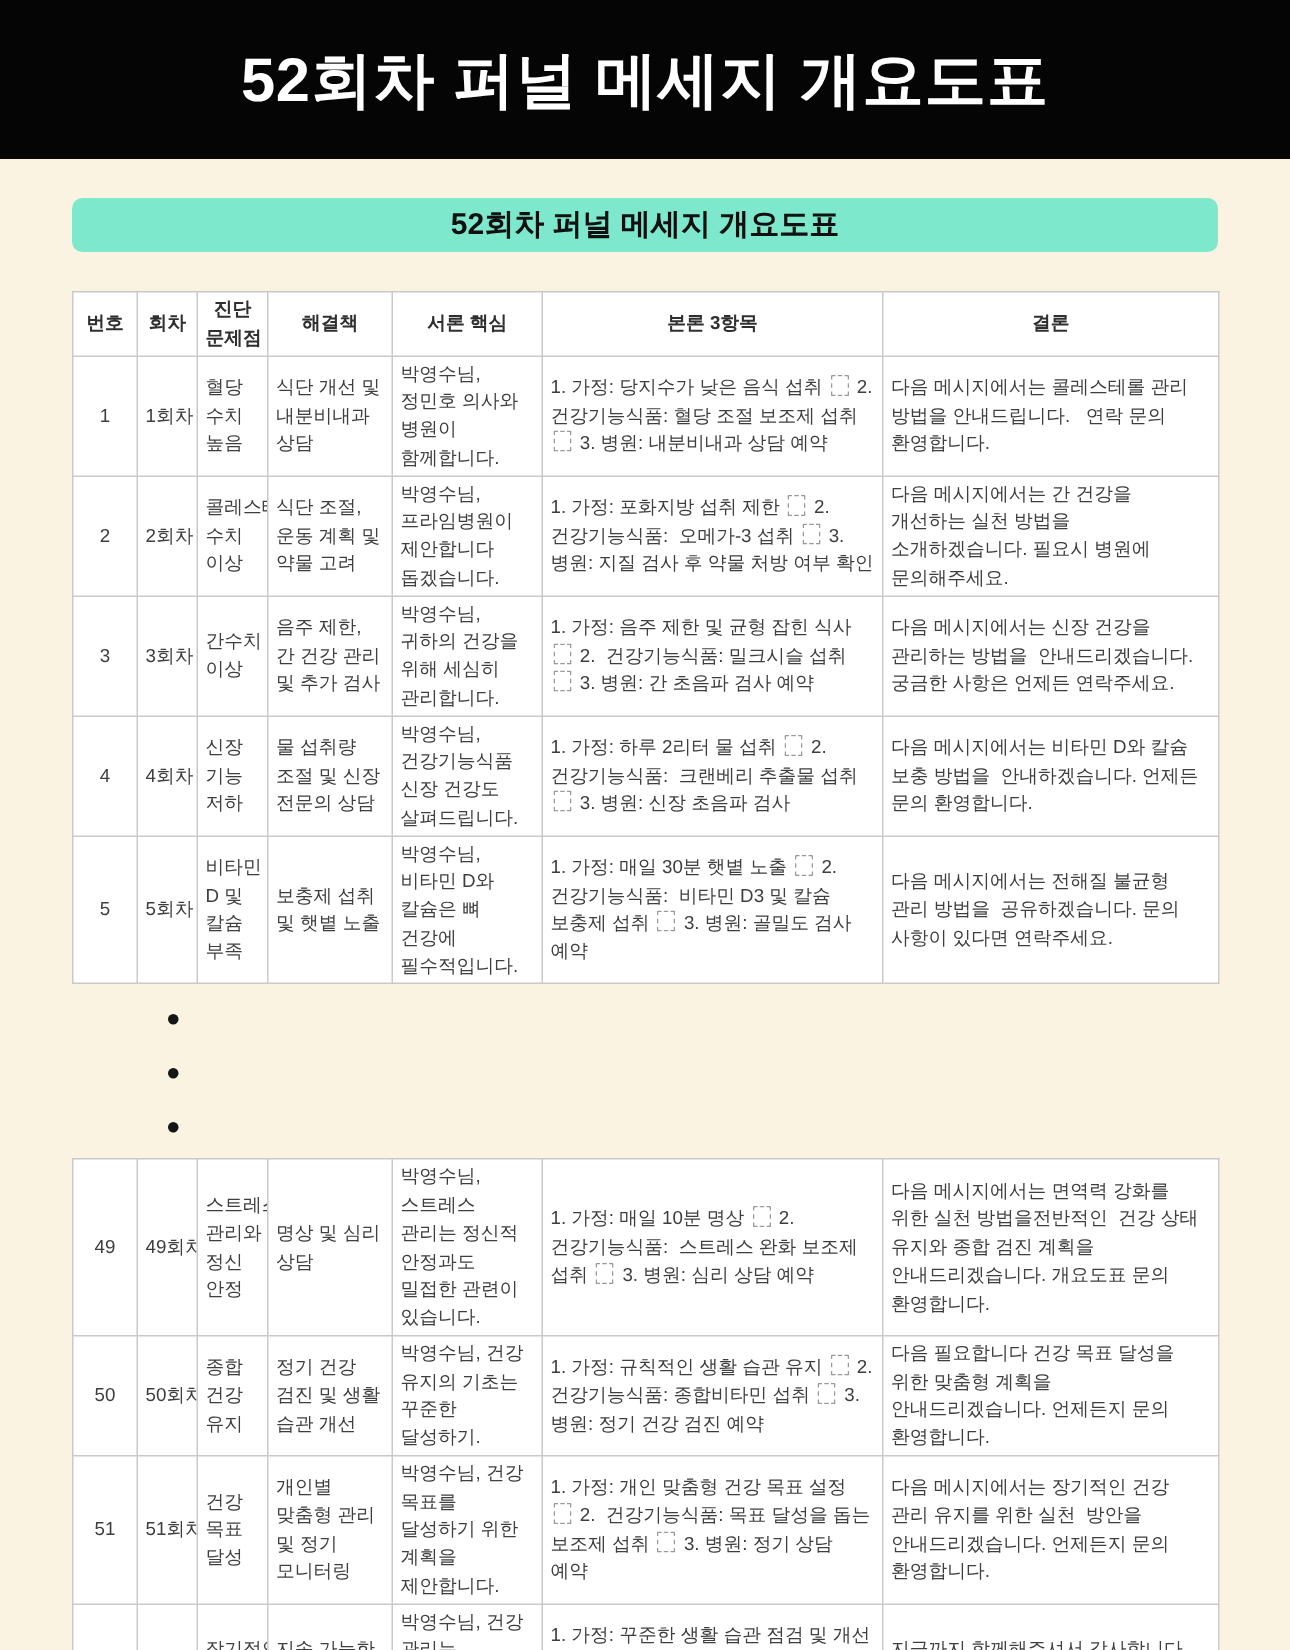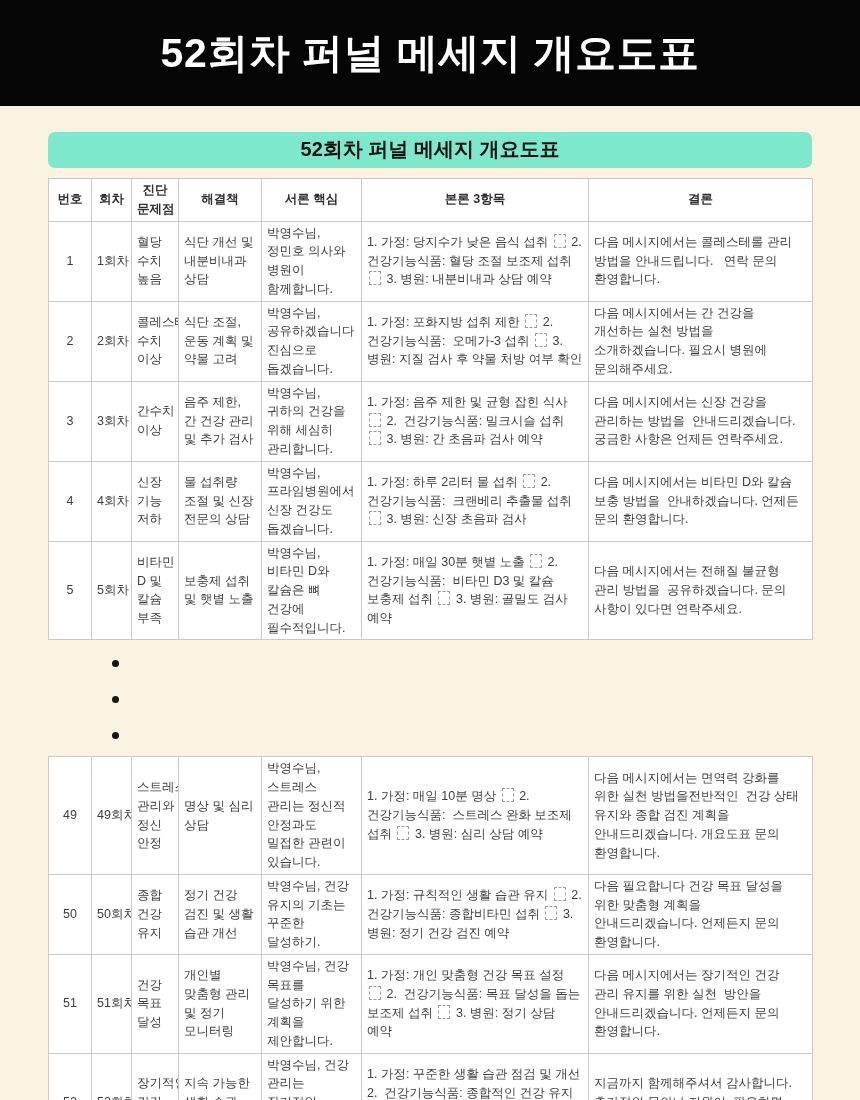--- a/index.html
+++ b/index.html
@@ -17,21 +17,21 @@
     margin:0;color:#ffffff;font-size:41px;font-weight:800;letter-spacing:0.5px;
   }
   .content{padding:0 48px;}
   .banner{
     margin-top:26px;
     background:#7de8cc;border-radius:7px;
     text-align:center;padding:4px 0 5px 0;
   }
   .banner span{font-size:20px;font-weight:700;color:#101010;}
   table.tbl{
-    margin-top:10px;width:764px;table-layout:fixed;
+    margin-top:26px;width:764px;table-layout:fixed;
     border-collapse:collapse;background:#ffffff;
     font-size:12.5px;line-height:1.5;color:#3e3e3e;
   }
   table.t2{margin-top:17px;}
   .tbl th,.tbl td{
     border:1px solid #c9c9c9;
     padding:2px 5px;vertical-align:middle;
     white-space:pre-wrap;word-break:keep-all;overflow:hidden;
   }
   .tbl th{font-weight:700;text-align:center;color:#2f2f2f;height:36px;}
@@ -90,39 +90,39 @@
         <td>식단 개선 및 내분비내과 상담</td>
         <td>박영수님, 정민호 의사와 병원이 함께합니다.</td>
         <td>1. 가정: 당지수가 낮은 음식 섭취 <span class="tofu"></span> 2.  건강기능식품: 혈당 조절 보조제 섭취 <span class="tofu"></span> 3. 병원: 내분비내과 상담 예약</td>
         <td>다음 메시지에서는 콜레스테롤 관리 방법을 안내드립니다.   연락 문의 환영합니다.</td>
       </tr>
       <tr class="rh75">
         <td class="c">2</td>
         <td>2회차</td>
         <td>콜레스테롤 수치 이상</td>
         <td>식단 조절, 운동 계획 및 약물 고려</td>
-        <td>박영수님, 공유하겠습니다 진심으로 돕겠습니다.</td>
+        <td>박영수님, 프라임병원이 제안합니다 돕겠습니다.</td>
         <td>1. 가정: 포화지방 섭취 제한 <span class="tofu"></span> 2. 건강기능식품:  오메가-3 섭취 <span class="tofu"></span> 3. 병원: 지질 검사 후 약물 처방 여부 확인</td>
         <td>다음 메시지에서는 간 건강을 개선하는 실천 방법을  소개하겠습니다. 필요시 병원에 문의해주세요.</td>
       </tr>
       <tr class="rh78">
         <td class="c">3</td>
         <td>3회차</td>
         <td>간수치 이상</td>
         <td>음주 제한, 간 건강 관리 및 추가 검사</td>
         <td>박영수님, 귀하의 건강을 위해 세심히 관리합니다.</td>
         <td>1. 가정: 음주 제한 및 균형 잡힌 식사 <span class="tofu"></span> 2.  건강기능식품: 밀크시슬 섭취 <span class="tofu"></span> 3. 병원: 간 초음파 검사 예약</td>
         <td>다음 메시지에서는 신장 건강을 관리하는 방법을  안내드리겠습니다. 궁금한 사항은 언제든 연락주세요.</td>
       </tr>
       <tr class="rh78">
         <td class="c">4</td>
         <td>4회차</td>
         <td>신장 기능 저하</td>
         <td>물 섭취량 조절 및 신장 전문의 상담</td>
-        <td>박영수님, 프라임병원에서 신장 건강도 돕겠습니다.</td>
+        <td>박영수님, 건강기능식품 신장 건강도 살펴드립니다.</td>
         <td>1. 가정: 하루 2리터 물 섭취 <span class="tofu"></span> 2. 건강기능식품:  크랜베리 추출물 섭취 <span class="tofu"></span> 3. 병원: 신장 초음파 검사</td>
         <td>다음 메시지에서는 비타민 D와 칼슘 보충 방법을  안내하겠습니다. 언제든 문의 환영합니다.</td>
       </tr>
       <tr class="rh72">
         <td class="c">5</td>
         <td>5회차</td>
         <td>비타민 D 및 칼슘 부족</td>
         <td>보충제 섭취 및 햇볕 노출</td>
         <td>박영수님, 비타민 D와 칼슘은 뼈 건강에 필수적입니다.</td>
         <td>1. 가정: 매일 30분 햇볕 노출 <span class="tofu"></span> 2. 건강기능식품:  비타민 D3 및 칼슘 보충제 섭취 <span class="tofu"></span> 3. 병원: 골밀도 검사 예약</td>

